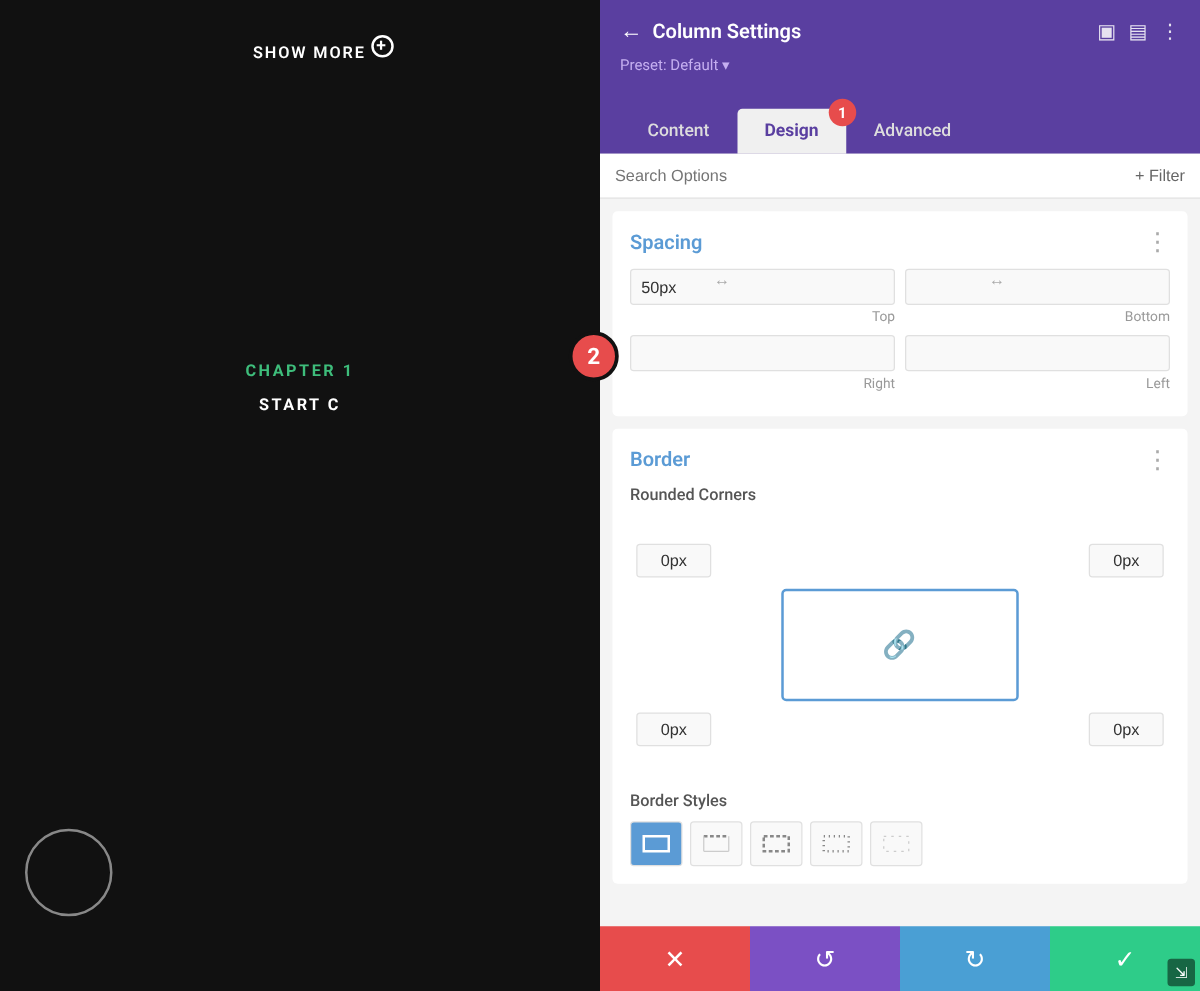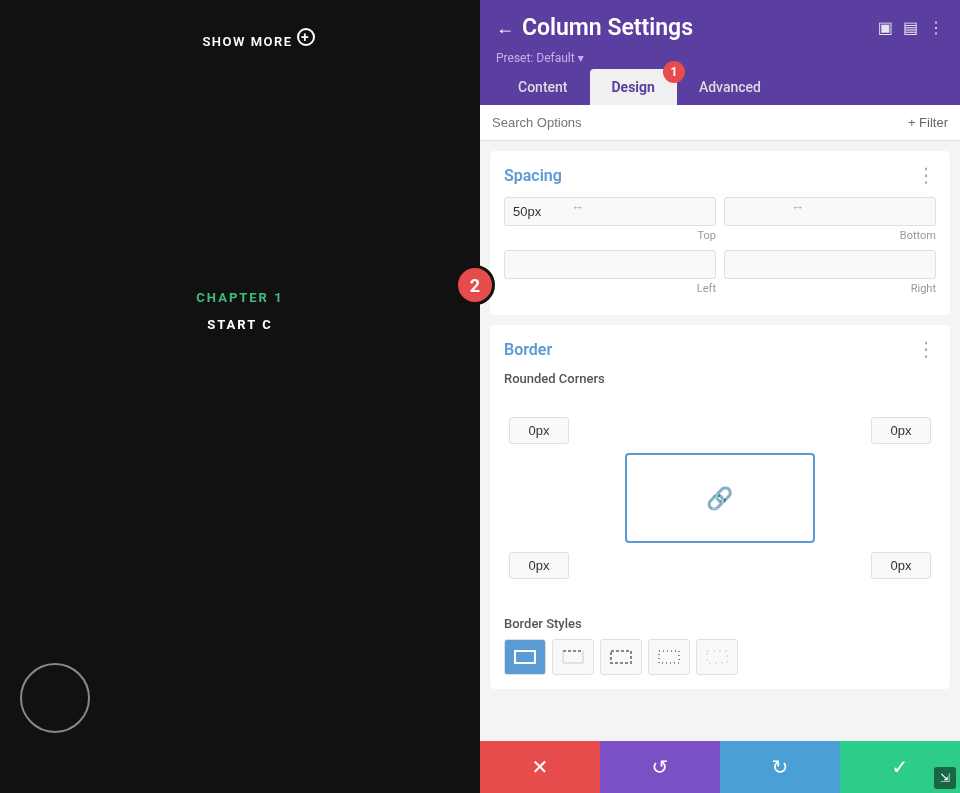--- a/index.html
+++ b/index.html
@@ -162,41 +162,41 @@
     }
 
     .back-icon {
       color: #fff;
       font-size: 18px;
       cursor: pointer;
     }
 
     .panel-title-text {
       color: #fff;
-      font-size: 23px;
+      font-size: 16px;
       font-weight: 600;
     }
 
     .panel-title-actions {
       display: flex;
       align-items: center;
       gap: 10px;
     }
 
     .panel-icon-btn {
       color: #fff;
       font-size: 16px;
       cursor: pointer;
       opacity: 0.85;
     }
 
     .preset-row {
       color: #c5aff0;
       font-size: 12px;
-      margin-bottom: 4px;
+      margin-bottom: 28px;
       cursor: pointer;
     }
 
     
     .tabs-row {
       display: flex;
       align-items: flex-end;
       gap: 0;
       position: relative;
     }
@@ -550,28 +550,28 @@
             <input class="px-input" type="text" value="" style="">
             <span class="link-icon">↔</span>
           </div>
           <span class="input-label">Bottom</span>
         </div>
 
         <div class="input-group">
           <div class="px-input-wrapper">
             <input class="px-input" type="text" value="" style="">
           </div>
-          <span class="input-label">Left</span>
+          <span class="input-label">Right</span>
         </div>
 
         <div class="input-group">
           <div class="px-input-wrapper">
             <input class="px-input" type="text" value="" style="">
           </div>
-          <span class="input-label">Right</span>
+          <span class="input-label">Left</span>
         </div>
       </div>
     </div>
 
     <div class="border-section">
       <div class="section-header">
         <span class="section-title">Border</span>
         <span class="section-more-btn">⋮</span>
       </div>
 

